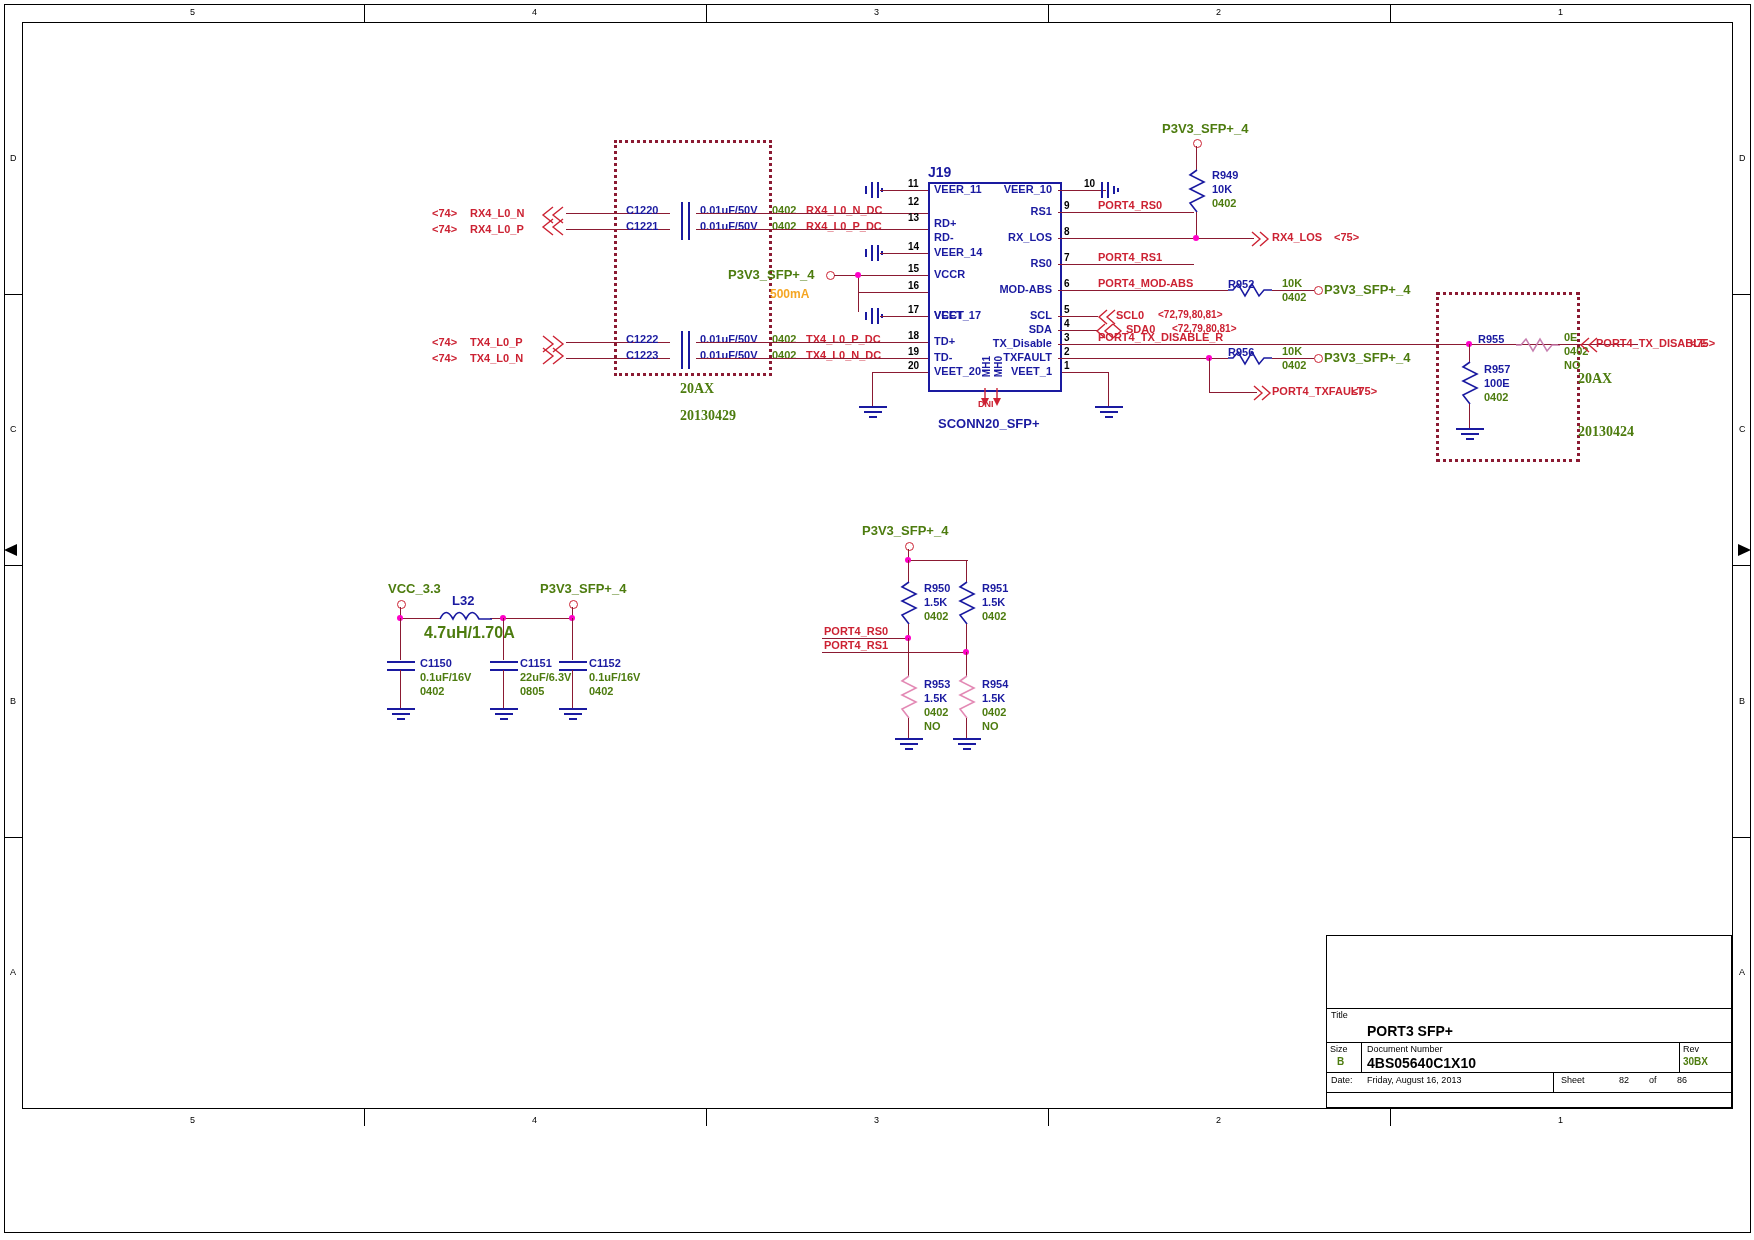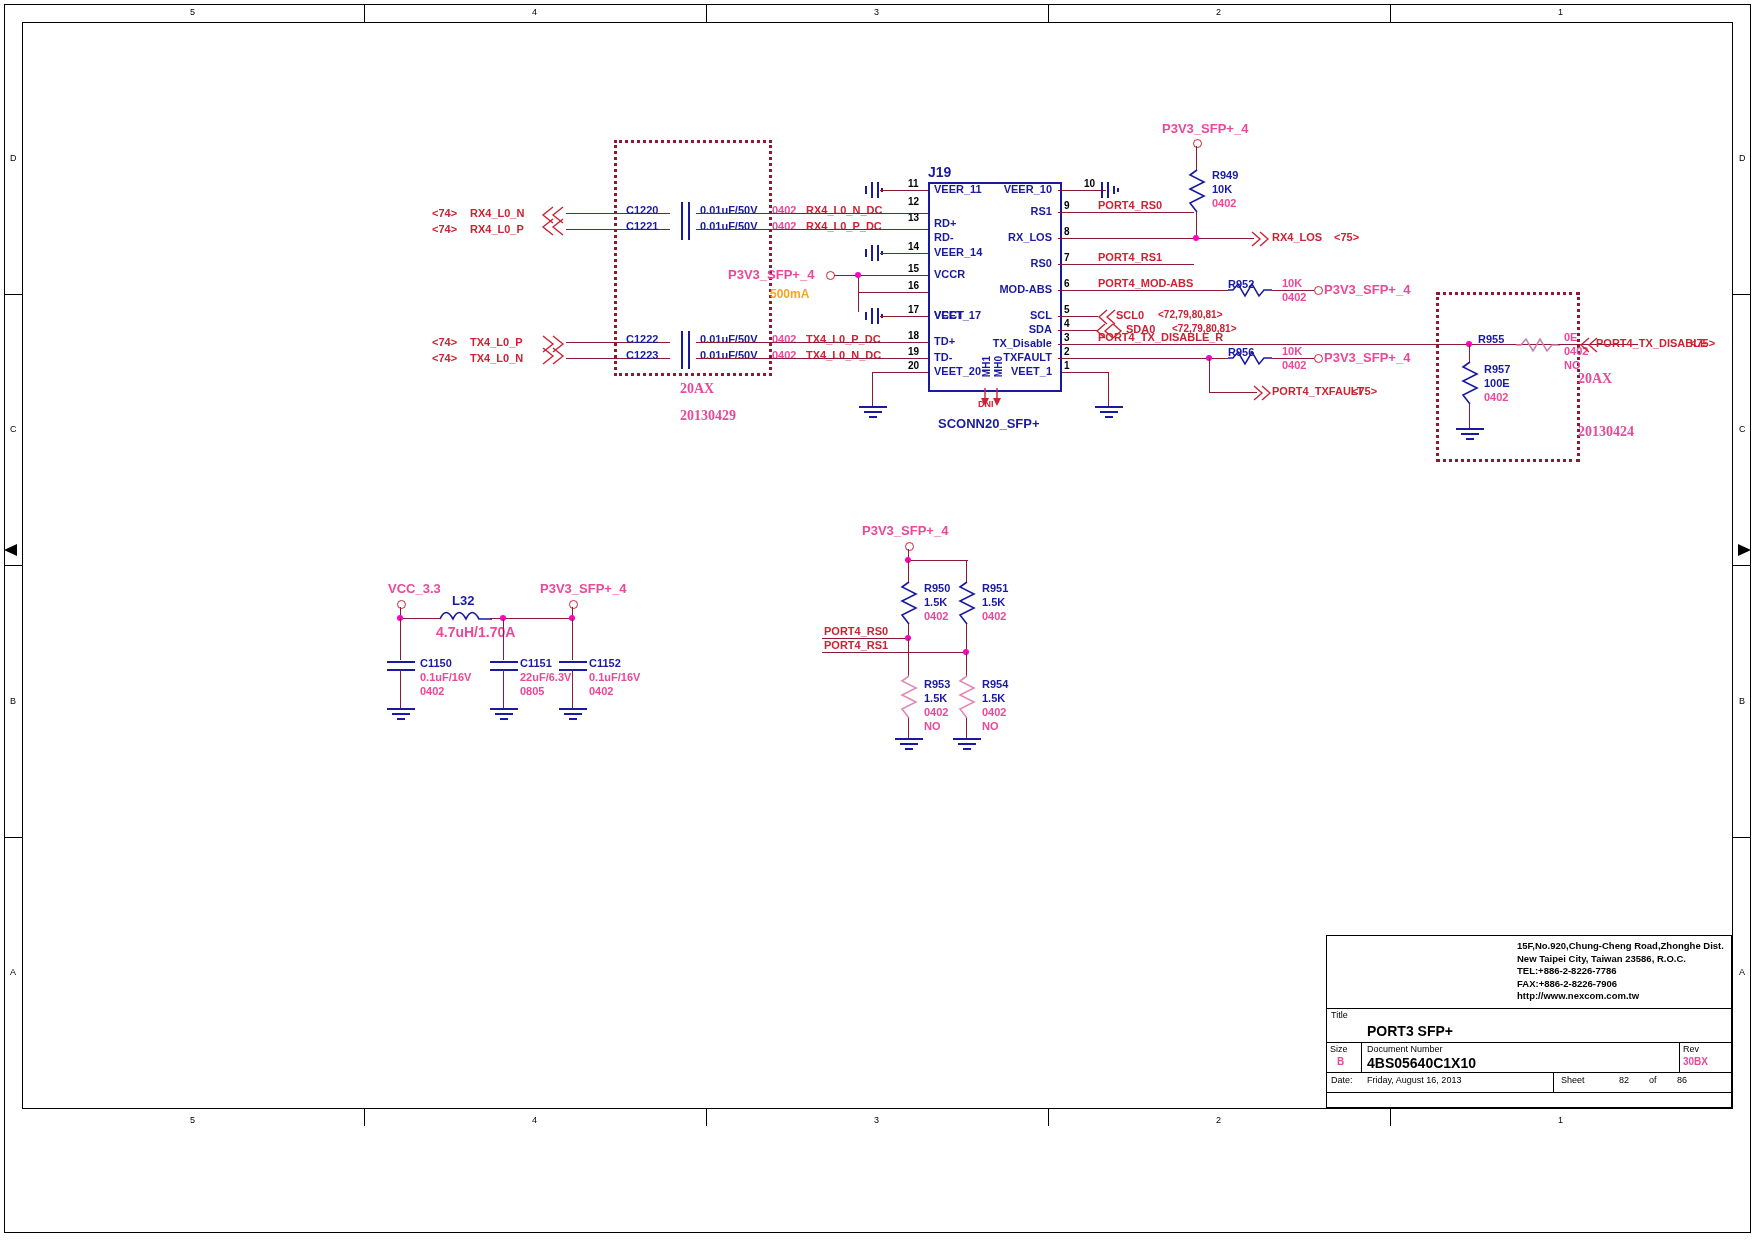--- a/index.html
+++ b/index.html
@@ -3,21 +3,21 @@
 <meta charset="utf-8">
 <style>
   html,body{margin:0;padding:0;background:#ffffff;}
   body{font-family:"Liberation Sans", sans-serif;}
   #sheet{position:relative;width:1754px;height:1240px;background:#fff;overflow:hidden;}
   .abs{position:absolute;}
   
   .t{position:absolute;white-space:nowrap;line-height:1;}
   .net{color:#cc2233;font-size:11px;font-weight:bold;}
   .blu{color:#1a1aa0;font-size:11px;font-weight:bold;}
-  .blk{color:#ec4899;font-size:11px;font-weight:bold;}
+  .blk{color:#4d7c0f;font-size:11px;font-weight:bold;}
   .blksm{color:#000;font-size:10px;font-weight:bold;}
   .pinnum{color:#000;font-size:10px;font-weight:bold;}
   .wire{position:absolute;background:#8b1a32;}
   .wireh{height:1px;}
   .wirev{width:1px;}
   .junc{position:absolute;width:6px;height:6px;border-radius:50%;background:#ff00c8;}
   .port{position:absolute;width:7px;height:7px;border-radius:50%;border:1px solid #cc2233;background:#fff;}
   .dotbox{position:absolute;border:3px dotted #8b1a32;}
   .chip{position:absolute;border:2px solid #1a1aa0;background:#fff;}
   .frameline{position:absolute;background:#000;}
@@ -447,21 +447,21 @@
   <div class="junc" style="left:397px;top:615px;"></div>
   <div class="junc" style="left:500px;top:615px;"></div>
   <div class="junc" style="left:569px;top:615px;"></div>
 
   <div class="t blu" style="left:452px;top:594px;font-size:13px;">L32</div>
   <div class="abs" style="left:440px;top:606px;">
     <svg width="52" height="16">
       <path d="M0,13 Q6,0 13,13 Q19,0 26,13 Q32,0 39,13 L52,13" fill="none" stroke="#1a1aa0" stroke-width="1.6"></path>
     </svg>
   </div>
-  <div class="t blk" style="left:436px;top:625px;font-size:14px;">4.7uH/1.70A</div>
+  <div class="t blk" style="left:424px;top:625px;font-size:16px;">4.7uH/1.70A</div>
 
   <div class="wire wirev" style="left:400px;top:618px;height:42px;"></div>
   <div class="abs" style="left:386px;top:660px;">
     <svg width="30" height="16">
       <line x1="1" y1="2" x2="29" y2="2" stroke="#1a1aa0" stroke-width="2"></line>
       <line x1="1" y1="10" x2="29" y2="10" stroke="#1a1aa0" stroke-width="2"></line>
     </svg>
   </div>
   <div class="t blu" style="left:420px;top:658px;">C1150</div>
   <div class="t blk" style="left:420px;top:672px;">0.1uF/16V</div>
@@ -583,27 +583,20 @@
     <svg width="30" height="16">
       <line x1="1" y1="1" x2="29" y2="1" stroke="#1a1aa0" stroke-width="2"></line>
       <line x1="6" y1="6" x2="24" y2="6" stroke="#1a1aa0" stroke-width="2"></line>
       <line x1="11" y1="11" x2="19" y2="11" stroke="#1a1aa0" stroke-width="2"></line>
     </svg>
   </div>
 
   <div class="abs" style="left:1326px;top:935px;width:406px;height:173px;border:1px solid #000;box-sizing:border-box;background:#fff;">
 
 
-    <div class="abs" style="left:190px;top:4px;width:214px;">
-      <div class="t blksm" style="position:static;font-size:9.5px;line-height:12.5px;">15F,No.920,Chung-Cheng Road,Zhonghe Dist.</div>
-      <div class="t blksm" style="position:static;font-size:9.5px;line-height:12.5px;">New Taipei City, Taiwan 23586, R.O.C.</div>
-      <div class="t blksm" style="position:static;font-size:9.5px;line-height:12.5px;">TEL:+886-2-8226-7786</div>
-      <div class="t blksm" style="position:static;font-size:9.5px;line-height:12.5px;">FAX:+886-2-8226-7906</div>
-      <div class="t blksm" style="position:static;font-size:9.5px;line-height:12.5px;">http://www.nexcom.com.tw</div>
-    </div>
 
     <div class="abs" style="left:0;top:72px;width:404px;height:1px;background:#000;"></div>
     <div class="t blksm" style="left:4px;top:75px;font-size:9px;font-weight:normal;">Title</div>
     <div class="t" style="left:40px;top:88px;font-size:14px;font-weight:bold;color:#000;">PORT3 SFP+</div>
 
     <div class="abs" style="left:0;top:106px;width:404px;height:1px;background:#000;"></div>
     <div class="abs" style="left:34px;top:106px;width:1px;height:30px;background:#000;"></div>
     <div class="abs" style="left:352px;top:106px;width:1px;height:30px;background:#000;"></div>
     <div class="t blksm" style="left:3px;top:109px;font-size:9px;font-weight:normal;">Size</div>
     <div class="t blk" style="left:10px;top:121px;font-size:10px;">B</div>

